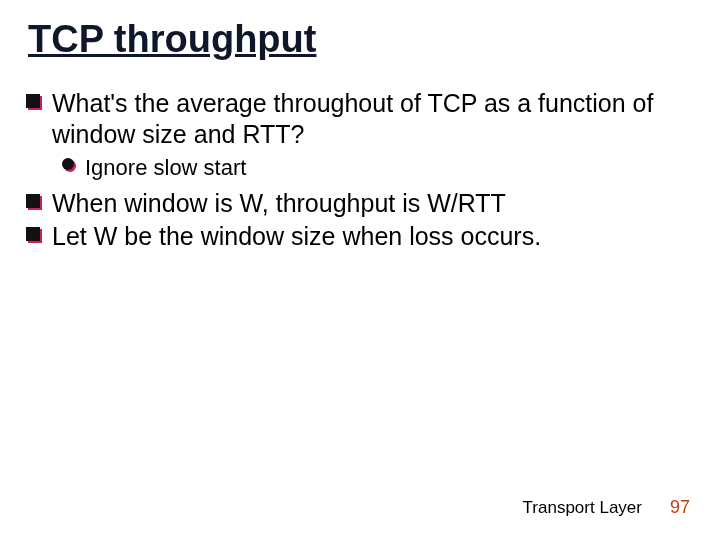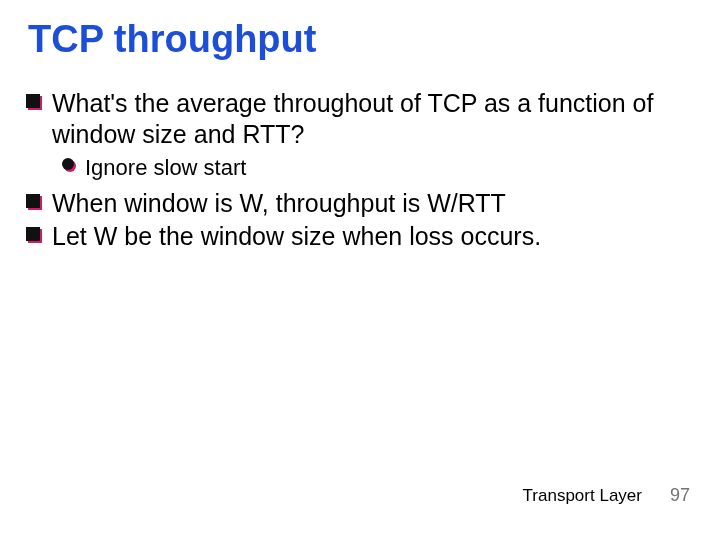--- a/index.html
+++ b/index.html
@@ -6,21 +6,22 @@
   html, body { width: 720px; height: 540px; background: #fff; font-family: "Comic Sans MS", "Comic Sans", cursive, sans-serif; }
   .slide {
     width: 720px;
     height: 540px;
     position: relative;
     padding: 20px 28px 0 28px;
   }
   .title {
     font-family: "Comic Sans MS", cursive, sans-serif;
     font-size: 38px;
-    color: #1d4ed8;
+    color: #0f172a;
+    text-decoration: underline;
     margin-bottom: 28px;
     line-height: 1.05;
   }
   .bullets {
     font-family: "Comic Sans MS", cursive, sans-serif;
     font-size: 25px;
     color: #000;
     line-height: 1.25;
   }
   .item-lvl1 {
@@ -76,29 +77,29 @@
   .circ::after {
     content: "";
     position: absolute;
     top: -2px; left: -2px;
     width: 12px; height: 12px;
     border-radius: 50%;
     background: #111;
   }
   .footer {
     position: absolute;
-    bottom: 34px;
+    bottom: 22px;
     right: 30px;
     display: flex;
     align-items: baseline;
     gap: 28px;
     font-family: "Comic Sans MS", cursive, sans-serif;
   }
   .footer .label { font-size: 17px; color: #000; }
-  .footer .num { font-size: 18px; color: #737373; margin-top: 10px; }
+  .footer .num { font-size: 18px; color: #c2410c; margin-top: 10px; }
 </style>
 </head>
 <body>
 
 <div class="slide">
   <h1 class="title">TCP throughput</h1>
 
   <div class="bullets">
 
     <div class="item-lvl1">

